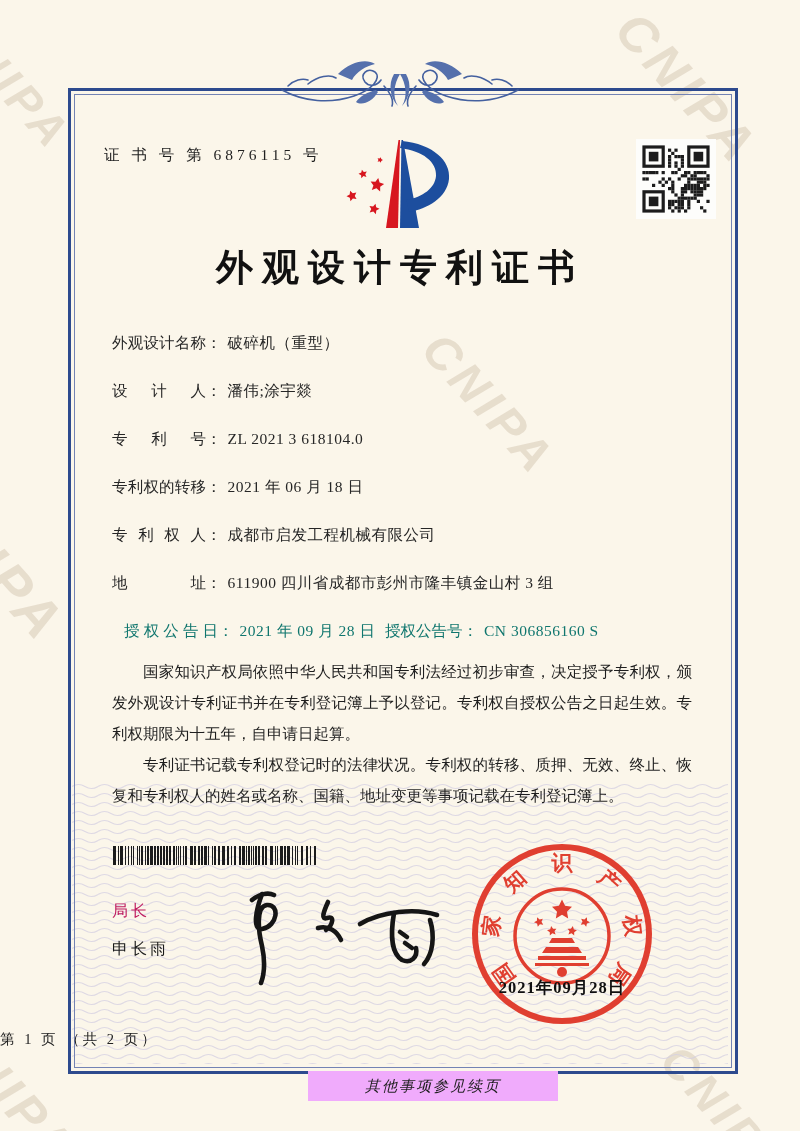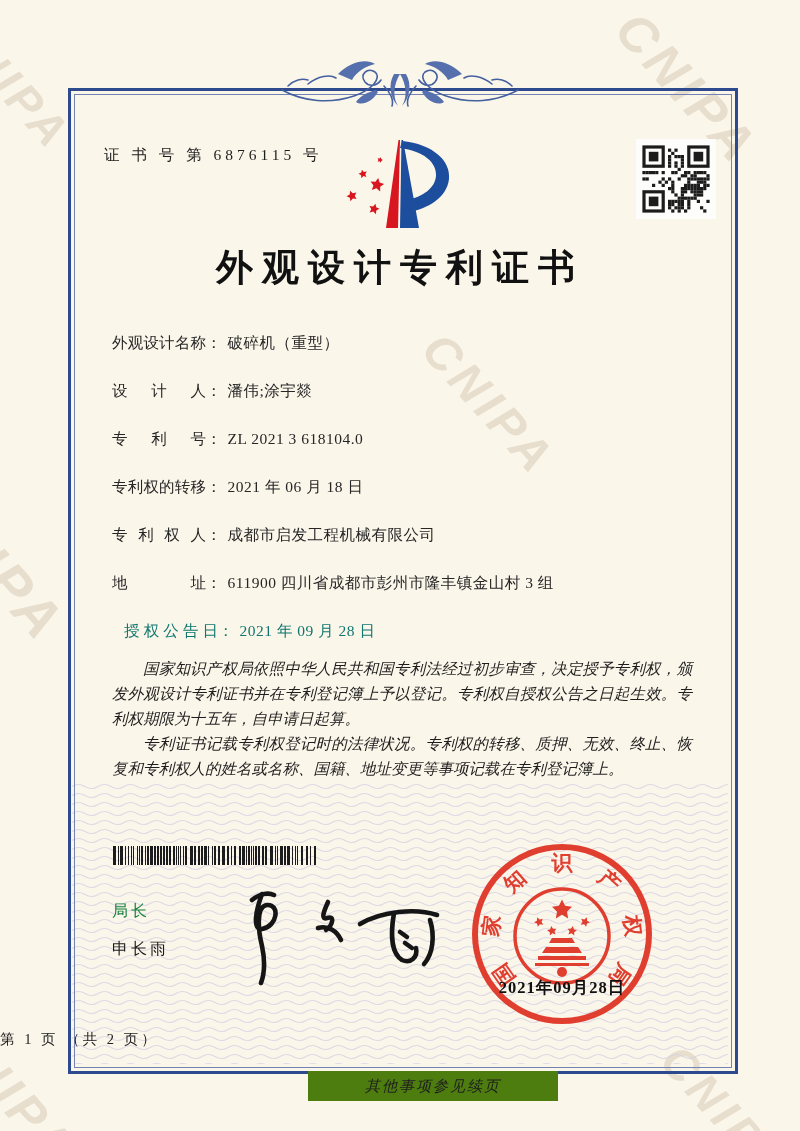--- a/index.html
+++ b/index.html
@@ -22,39 +22,39 @@
   #title{position:absolute;left:0;top:243px;width:800px;text-align:center;font-size:37px;
          font-weight:bold;letter-spacing:9px;color:#111;}
   
   #fields{position:absolute;left:112px;top:333px;width:600px;font-size:15.5px;color:#262626;}
   .frow{height:21px;margin-bottom:27px;white-space:nowrap;}
   .flabel{display:inline-block;width:94px;text-align:justify;text-align-last:justify;vertical-align:top;}
   .fvalue{margin-left:6px;letter-spacing:.5px;}
   #grant-row{position:absolute;left:112px;top:621px;width:600px;font-size:15.5px;color:#0f766e;white-space:nowrap;margin-left:12px;}
   #grant-no{position:absolute;left:261px;top:0;}
   
-  #paras{position:absolute;left:112px;top:656px;width:580px;font-size:15.5px;line-height:25px;
-         font-style:italic;color:#1e1e1e;text-align:justify;}
+  #paras{position:absolute;left:112px;top:656px;width:580px;font-size:15.5px;line-height:31px;
+         color:#1e1e1e;text-align:justify;}
   #paras p{margin:0;text-indent:2em;}
   
   #barcode{position:absolute;left:113px;top:846px;width:205px;height:19px;}
   
   #sig-title{position:absolute;left:112px;top:901px;font-family:"Liberation Sans",sans-serif;
-             font-size:16px;letter-spacing:3px;color:#15803d;}
+             font-size:16px;letter-spacing:3px;color:#be185d;}
   #sig-name{position:absolute;left:112px;top:939px;font-family:Liberation Sans, sans-serif;
             font-size:16px;letter-spacing:3px;color:#1a1a1a;}
   #signature{position:absolute;left:232px;top:880px;width:215px;height:108px;}
   
   #seal{position:absolute;left:468px;top:840px;width:188px;height:188px;opacity:.93;}
   #seal-date{position:absolute;left:470px;top:977px;width:184px;text-align:center;font-size:16.5px;
              letter-spacing:1px;color:#101010;font-weight:bold;}
   
   #page-info{position:absolute;left:0;top:1030px;width:770px;font-size:14.5px;
              letter-spacing:3px;color:#222;}
-  #note-box{position:absolute;left:308px;top:1071px;width:250px;height:30px;background:#4d7c0f;
+  #note-box{position:absolute;left:308px;top:1071px;width:250px;height:30px;background:#f0abfc;
             display:flex;align-items:center;justify-content:center;font-size:15px;letter-spacing:2px;
             font-style:italic;color:#1e1e1e;}
   
   #ornament{position:absolute;left:278px;top:46px;width:244px;height:66px;}
 </style>
 </head>
 <body>
 
 <div id="page">
 
@@ -262,20 +262,23 @@
     <div class="frow">
       <span class="flabel">专利权人</span><span>：</span><span class="fvalue">成都市启发工程机械有限公司</span>
     </div>
     <div class="frow">
       <span class="flabel">地址</span><span>：</span><span class="fvalue">611900 四川省成都市彭州市隆丰镇金山村 3 组</span>
     </div>
   </div>
 
   <div id="grant-row">
     <span class="flabel">授权公告日</span><span>：</span><span class="fvalue">2021 年 09 月 28 日</span>
+    <span id="grant-no">
+      <span>授权公告号</span><span>：</span><span class="fvalue">CN 306856160 S</span>
+    </span>
   </div>
 
   <div id="paras">
     <p>国家知识产权局依照中华人民共和国专利法经过初步审查，决定授予专利权，颁发外观设计专利证书并在专利登记簿上予以登记。专利权自授权公告之日起生效。专利权期限为十五年，自申请日起算。</p>
     <p>专利证书记载专利权登记时的法律状况。专利权的转移、质押、无效、终止、恢复和专利权人的姓名或名称、国籍、地址变更等事项记载在专利登记簿上。</p>
   </div>
 
   <svg id="barcode" viewBox="0 0 205 19" preserveAspectRatio="none">
       <rect x="0" y="0" width="3" height="19" fill="#1c1c1c"></rect>
       <rect x="5" y="0" width="1" height="19" fill="#1c1c1c"></rect>

